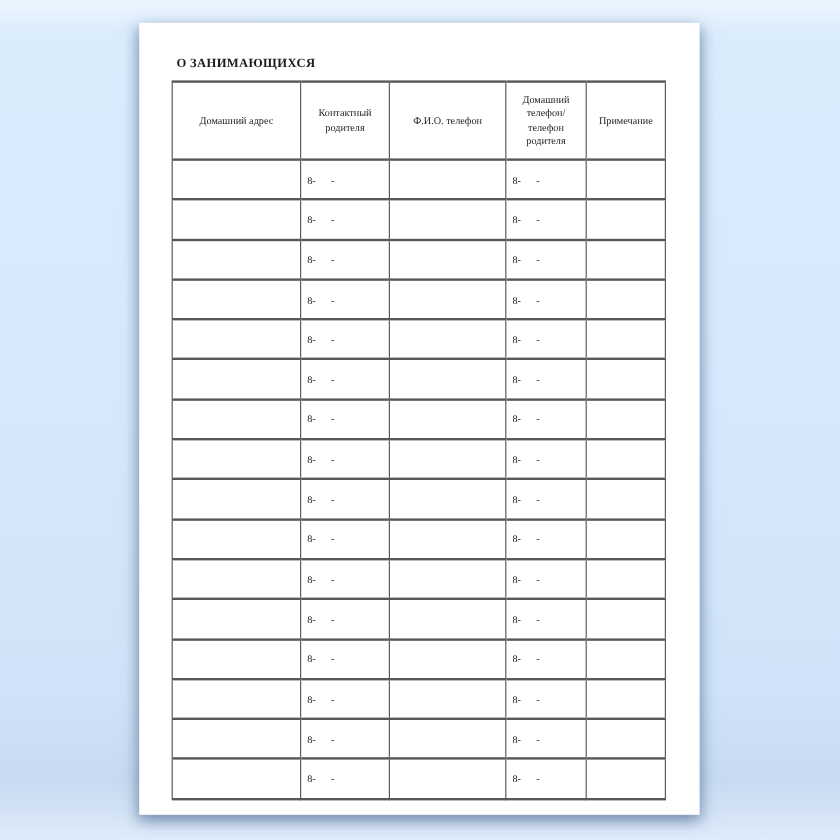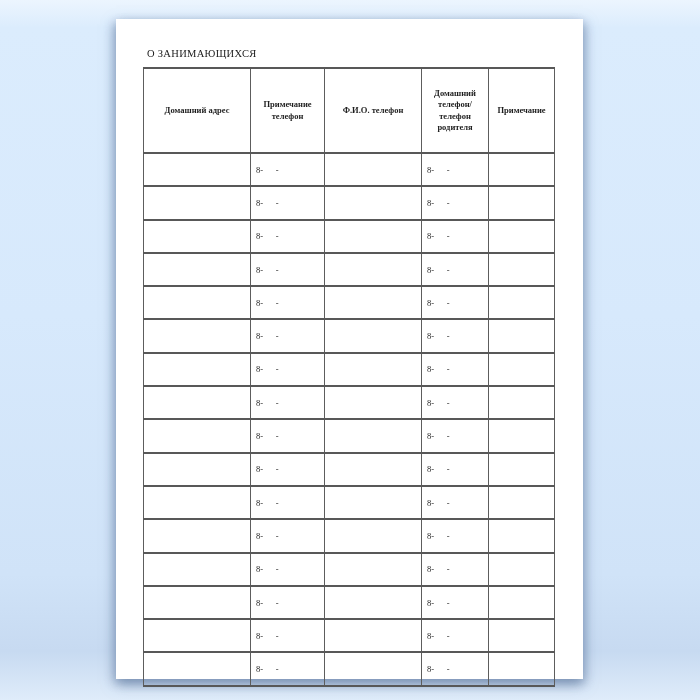--- a/index.html
+++ b/index.html
@@ -30,21 +30,21 @@
     box-shadow:
       0 5px 13px rgba(92, 120, 158, 0.55),
       -3px 4px 9px rgba(92, 120, 158, 0.30),
       3px 4px 9px rgba(92, 120, 158, 0.28);
   }
   .doc-title {
     position: absolute;
     left: 31px;
     top: 29px;
     font-size: 10.5px;
-    font-weight: normal;
+    font-weight: bold;
     letter-spacing: 0.3px;
     color: #1b1b1b;
     white-space: nowrap;
   }
   table.form {
     position: absolute;
     left: 27px;
     top: 48px;
     width: 411px;
     border-collapse: collapse;
@@ -54,26 +54,26 @@
   table.form th,
   table.form td {
     border: 1px solid #5d5d5d;
     border-top: 2px solid #585858;
     padding: 0;
     overflow: hidden;
     color: #1e1e1e;
   }
   table.form th {
     height: 45px;
-    font-weight: bold;
+    font-weight: normal;
     font-size: 8.5px;
     line-height: 1.3;
     text-align: center;
     vertical-align: middle;
-    padding: 19px 2px;
+    padding: 9px 2px;
   }
   table.form td {
     height: 31.3px;
     font-size: 8.5px;
     text-align: left;
     vertical-align: middle;
     padding-left: 5px;
     white-space: pre;
   }
   col.c1 { width: 107px; }
@@ -92,21 +92,21 @@
     <colgroup>
       <col class="c1">
         <col class="c2">
         <col class="c3">
         <col class="c4">
         <col class="c5">
     </colgroup>
     <thead>
       <tr>
         <th>Домашний адрес</th>
-        <th>Примечание телефон</th>
+        <th>Контактный родителя</th>
         <th>Ф.И.О. телефон</th>
         <th>Домашний телефон/ телефон родителя</th>
         <th>Примечание</th>
       </tr>
     </thead>
     <tbody>
   <tr>
     <td></td>
     <td>8-&nbsp;&nbsp;&nbsp;&nbsp;&nbsp;&nbsp;-</td>
     <td></td>

